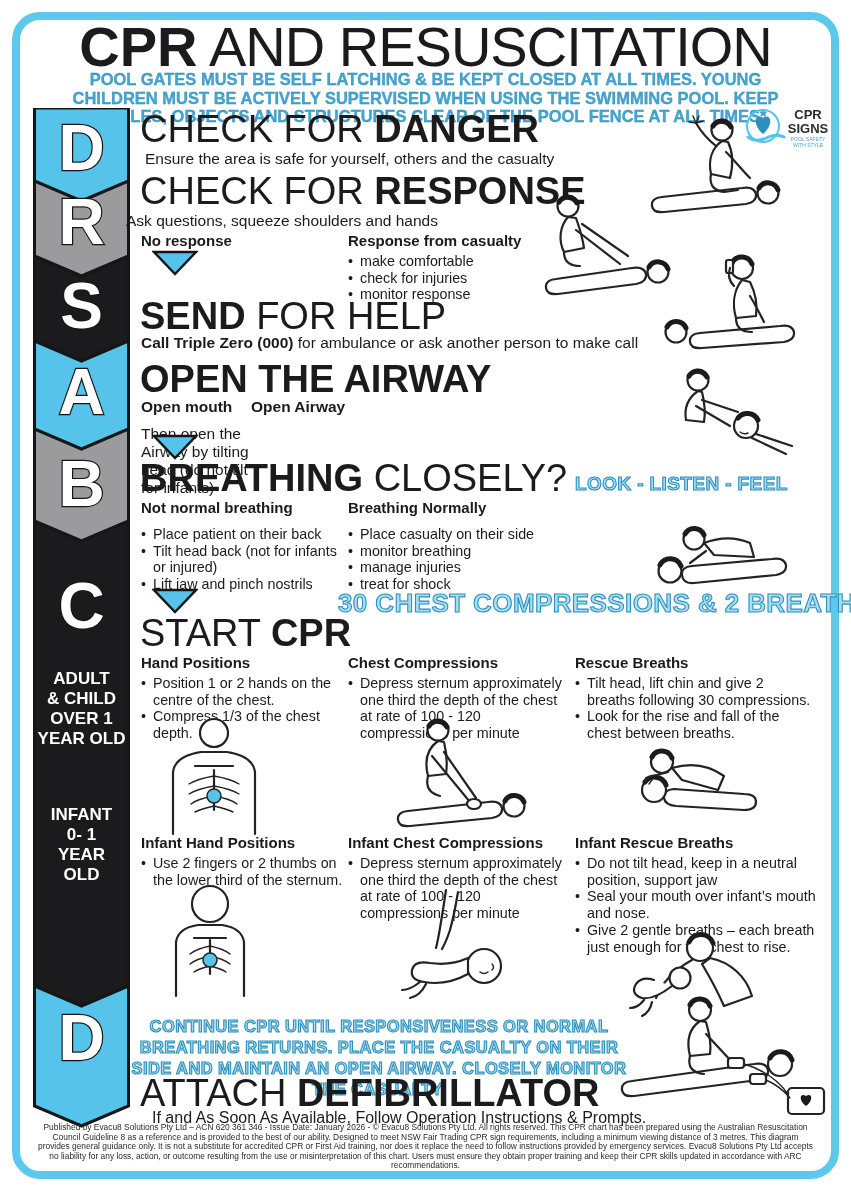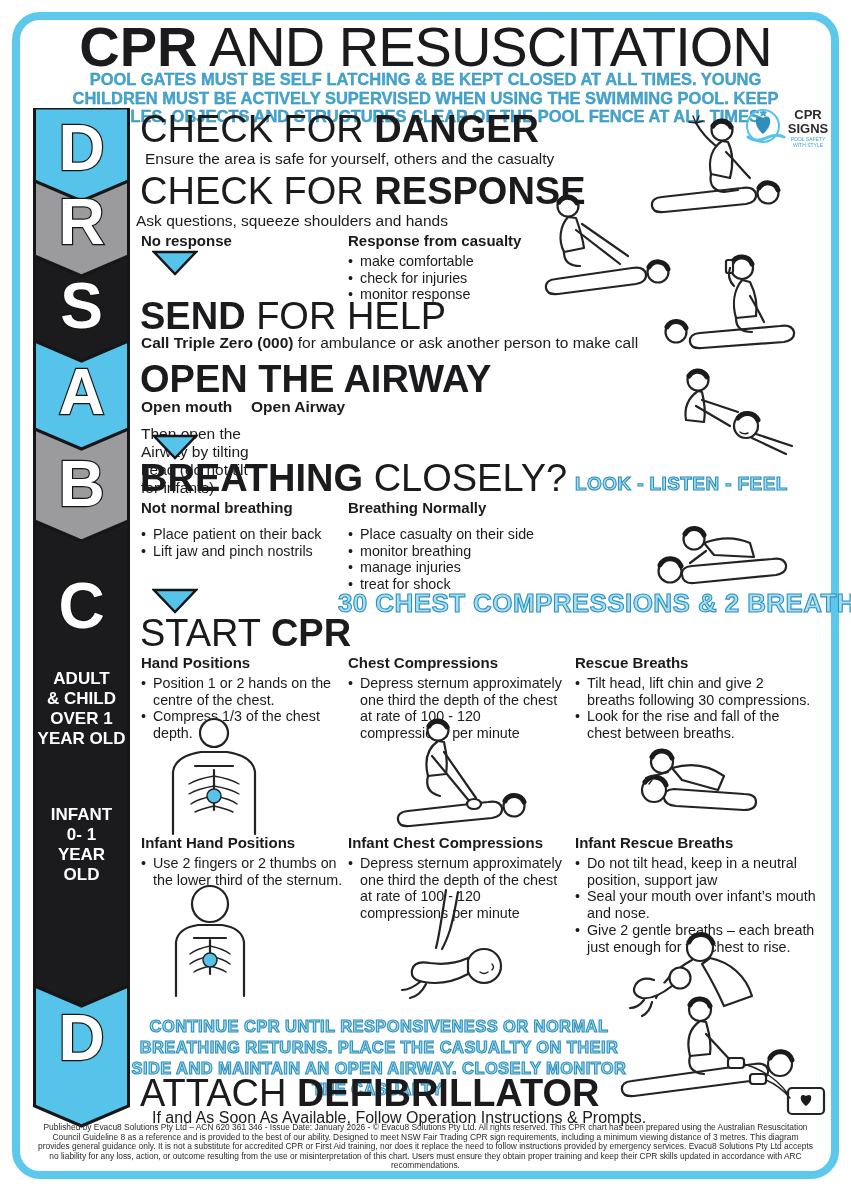--- a/index.html
+++ b/index.html
@@ -77,21 +77,21 @@
     <text x="48.5" y="732">0- 1</text>
     <text x="48.5" y="752">YEAR</text>
     <text x="48.5" y="772">OLD</text>
   </g>
 </svg>
 
 <div class="abs sec-h" style="left:140px;top:110px"><span>CHECK FOR </span><b>DANGER</b></div>
 <div class="abs sub" style="left:145px;top:150px">Ensure the area is safe for yourself, others and the casualty</div>
 
 <div class="abs sec-h" style="left:140px;top:172px"><span>CHECK FOR </span><b>RESPONSE</b></div>
-<div class="abs sub" style="left:136px;top:212px">Ask questions, squeeze shoulders and hands</div>
+<div class="abs sub" style="left:126px;top:212px">Ask questions, squeeze shoulders and hands</div>
 
 <div class="abs colhead" style="left:141px;top:232px">No response</div>
 <svg class="abs" style="left:152px;top:250px" width="46" height="26" viewBox="0 0 46 26">
   <polygon points="2,2 44,2 23,24" fill="#56c4ea" stroke="#161616" stroke-width="2.4"></polygon>
 </svg>
 
 <div class="abs" style="left:348px;top:232px;width:240px">
   <div class="colhead">Response from casualty</div>
   <ul class="bullets">
     <li>make comfortable</li>
@@ -113,20 +113,21 @@
   <polygon points="2,2 44,2 23,24" fill="#56c4ea" stroke="#161616" stroke-width="2.4"></polygon>
 </svg>
 
 <div class="abs sec-h" style="left:140px;top:459px"><b>BREATHING</b><span> CLOSELY?</span></div>
 <div class="abs blue-outline" style="left:575px;top:473px;font-size:19px;white-space:nowrap">LOOK - LISTEN - FEEL</div>
 
 <div class="abs" style="left:141px;top:499px;width:212px">
   <div class="colhead">Not normal breathing</div>
   <ul class="bullets" style="margin-top:9px">
     <li>Place patient on their back</li>
+    <li>Tilt head back (not for infants or injured)</li>
     <li>Lift jaw and pinch nostrils</li>
   </ul>
 </div>
 <div class="abs" style="left:348px;top:499px;width:235px">
   <div class="colhead">Breathing Normally</div>
   <ul class="bullets" style="margin-top:9px">
     <li>Place casualty on their side</li>
     <li>monitor breathing</li>
     <li>manage injuries</li>
     <li>treat for shock</li>

